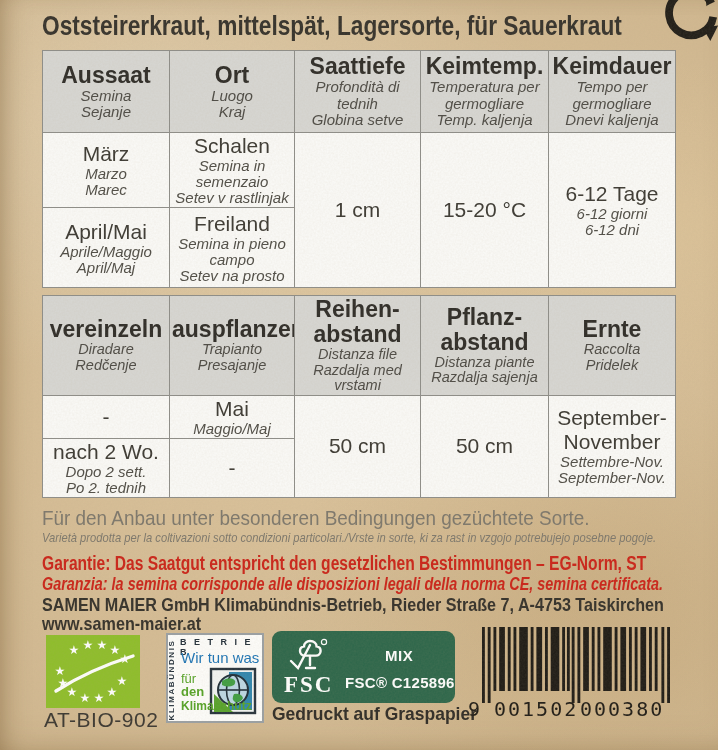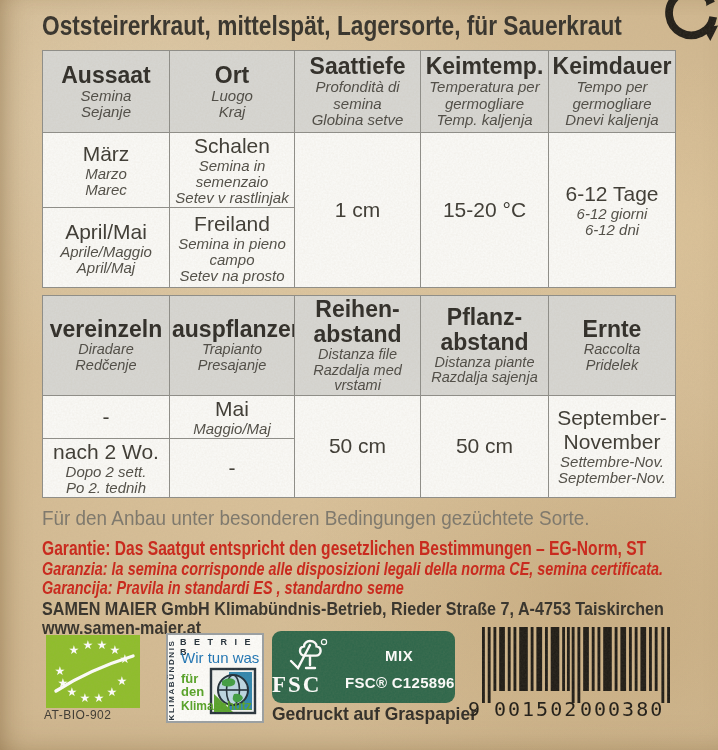--- a/index.html
+++ b/index.html
@@ -42,35 +42,35 @@
   .g-de .cond{transform:scaleX(.78);}
   .g-it,.g-sl{font-size:18px;line-height:19px;font-style:italic;font-weight:600;color:#cb2318;}
   .g-it .cond,.g-sl .cond{transform:scaleX(.80);}
   .addr{margin-top:1px;font-size:19px;line-height:19px;font-weight:700;color:#33302a;}
   .addr .cond{transform:scaleX(.85);}
   .web{font-size:19px;line-height:19px;font-weight:700;color:#33302a;}
   .web .cond{transform:scaleX(.85);}
 
   
   .eu-logo{position:absolute;left:46px;top:635px;width:94px;height:73px;}
-  .bio-code{position:absolute;left:44px;top:708px;font-size:12px;letter-spacing:.5px;color:#3a3731;}
+  .bio-code{position:absolute;left:44px;top:708px;font-size:21px;letter-spacing:.5px;color:#3a3731;}
   .klima{position:absolute;left:166px;top:633px;width:98px;height:90px;background:#fefefc;
          border:2px solid #9aa0a4;box-sizing:border-box;}
   .klima-side{position:absolute;left:-1px;top:88px;transform:rotate(-90deg);transform-origin:0 0;
               width:86px;text-align:center;font-size:8px;font-weight:700;letter-spacing:1.6px;color:#23303b;}
   .klima-top{position:absolute;left:12px;top:2px;font-size:9px;font-weight:700;letter-spacing:2.5px;color:#23303b;}
   .klima-slogan{position:absolute;left:13px;top:14px;font-size:15px;font-weight:400;color:#1b74b6;}
   .klima-globe{position:absolute;right:3px;top:31px;}
-  .klima-l1{position:absolute;left:13px;top:37px;font-size:13px;line-height:13px;font-weight:700;color:#55a327;}
+  .klima-l1{position:absolute;left:13px;top:37px;font-size:13px;line-height:13px;font-weight:400;color:#55a327;}
   .klima-l2{position:absolute;left:13px;top:50px;font-size:13px;line-height:13px;font-weight:700;color:#55a327;}
   .klima-l3{position:absolute;left:13px;top:64px;font-size:12px;font-weight:700;color:#55a327;}
   .fsc{position:absolute;left:272px;top:631px;width:183px;height:72px;background:#2c664a;
        border-radius:9px;color:#fff;}
   .fsc-tree{position:absolute;left:14px;top:6px;}
-  .fsc-brand{position:absolute;left:0;top:41px;font-family:"Liberation Serif",serif;
+  .fsc-brand{position:absolute;left:12px;top:41px;font-family:"Liberation Serif",serif;
              font-size:23px;font-weight:700;letter-spacing:2px;}
   .fsc-mix{position:absolute;left:113px;top:16px;font-size:15px;font-weight:700;letter-spacing:.5px;}
   .fsc-cert{position:absolute;left:73px;top:43px;font-size:15px;font-weight:700;letter-spacing:.3px;}
   .printed{position:absolute;left:272px;top:703px;font-size:19px;font-weight:700;color:#2e2b26;}
   .printed .cond{transform:scaleX(.92);}
 
   .barcode{position:absolute;left:468px;top:627px;width:206px;height:94px;}
   .barcode-bars{position:absolute;left:14px;top:0;}
   .bc-digit,.bc-left,.bc-right{position:absolute;bottom:0;font-family:"DejaVu Sans Mono",monospace;
       font-size:20px;color:#1d1a15;letter-spacing:2px;}
@@ -111,21 +111,21 @@
             <div class="h-sub">Semina</div>
             <div class="h-sub">Sejanje</div>
           </th>
           <th>
             <div class="h-de">Ort</div>
             <div class="h-sub">Luogo</div>
             <div class="h-sub">Kraj</div>
           </th>
           <th>
             <div class="h-de">Saattiefe</div>
-            <div class="h-sub">Profondità di semina</div>
+            <div class="h-sub">Profondità di tednih</div>
             <div class="h-sub">Globina setve</div>
           </th>
           <th>
             <div class="h-de">Keimtemp.</div>
             <div class="h-sub">Temperatura per germogliare</div>
             <div class="h-sub">Temp. kaljenja</div>
           </th>
           <th>
             <div class="h-de">Keimdauer</div>
             <div class="h-sub">Tempo per germogliare</div>
@@ -237,24 +237,24 @@
             <div class="c-sub">Po 2. tednih</div>
           </td>
           <td>
             <div class="c-de">-</div>
           </td>
         </tr>
       </tbody>
     </table>
 
     <div class="note-de"><span class="cond">Für den Anbau unter besonderen Bedingungen gezüchtete Sorte.</span></div>
+    <div class="note-itsl"><span class="cond">Varietà prodotta per la coltivazioni sotto condizioni particolari./Vrste in sorte, ki za rast in vzgojo potrebujejo posebne pogoje.</span></div>
 
     <div class="g-de"><span class="cond">Garantie: Das Saatgut entspricht den gesetzlichen Bestimmungen – EG-Norm, ST</span></div>
     <div class="g-it"><span class="cond">Garanzia: la semina corrisponde alle disposizioni legali della norma CE, semina certificata.</span></div>
-    <div class="g-sl"><span class="cond">Garancija: Pravila in standardi ES , standardno seme</span></div>
 
     <div class="addr"><span class="cond">SAMEN MAIER GmbH Klimabündnis-Betrieb, Rieder Straße 7, A-4753 Taiskirchen</span></div>
     <div class="web"><span class="cond">www.samen-maier.at</span></div>
   </div>
 
   <svg class="eu-logo" viewBox="0 0 94 73">
     <rect x="0" y="0" width="94" height="73" fill="#8ebe2a"></rect>
     <path d="M 10 56 C 32 42 58 30 87 21" stroke="#ffffff" stroke-width="3.4" fill="none" stroke-linecap="round"></path>
     <g fill="#ffffff" font-family="DejaVu Sans" font-size="12" text-anchor="middle">
       <text x="28" y="19">★</text>

